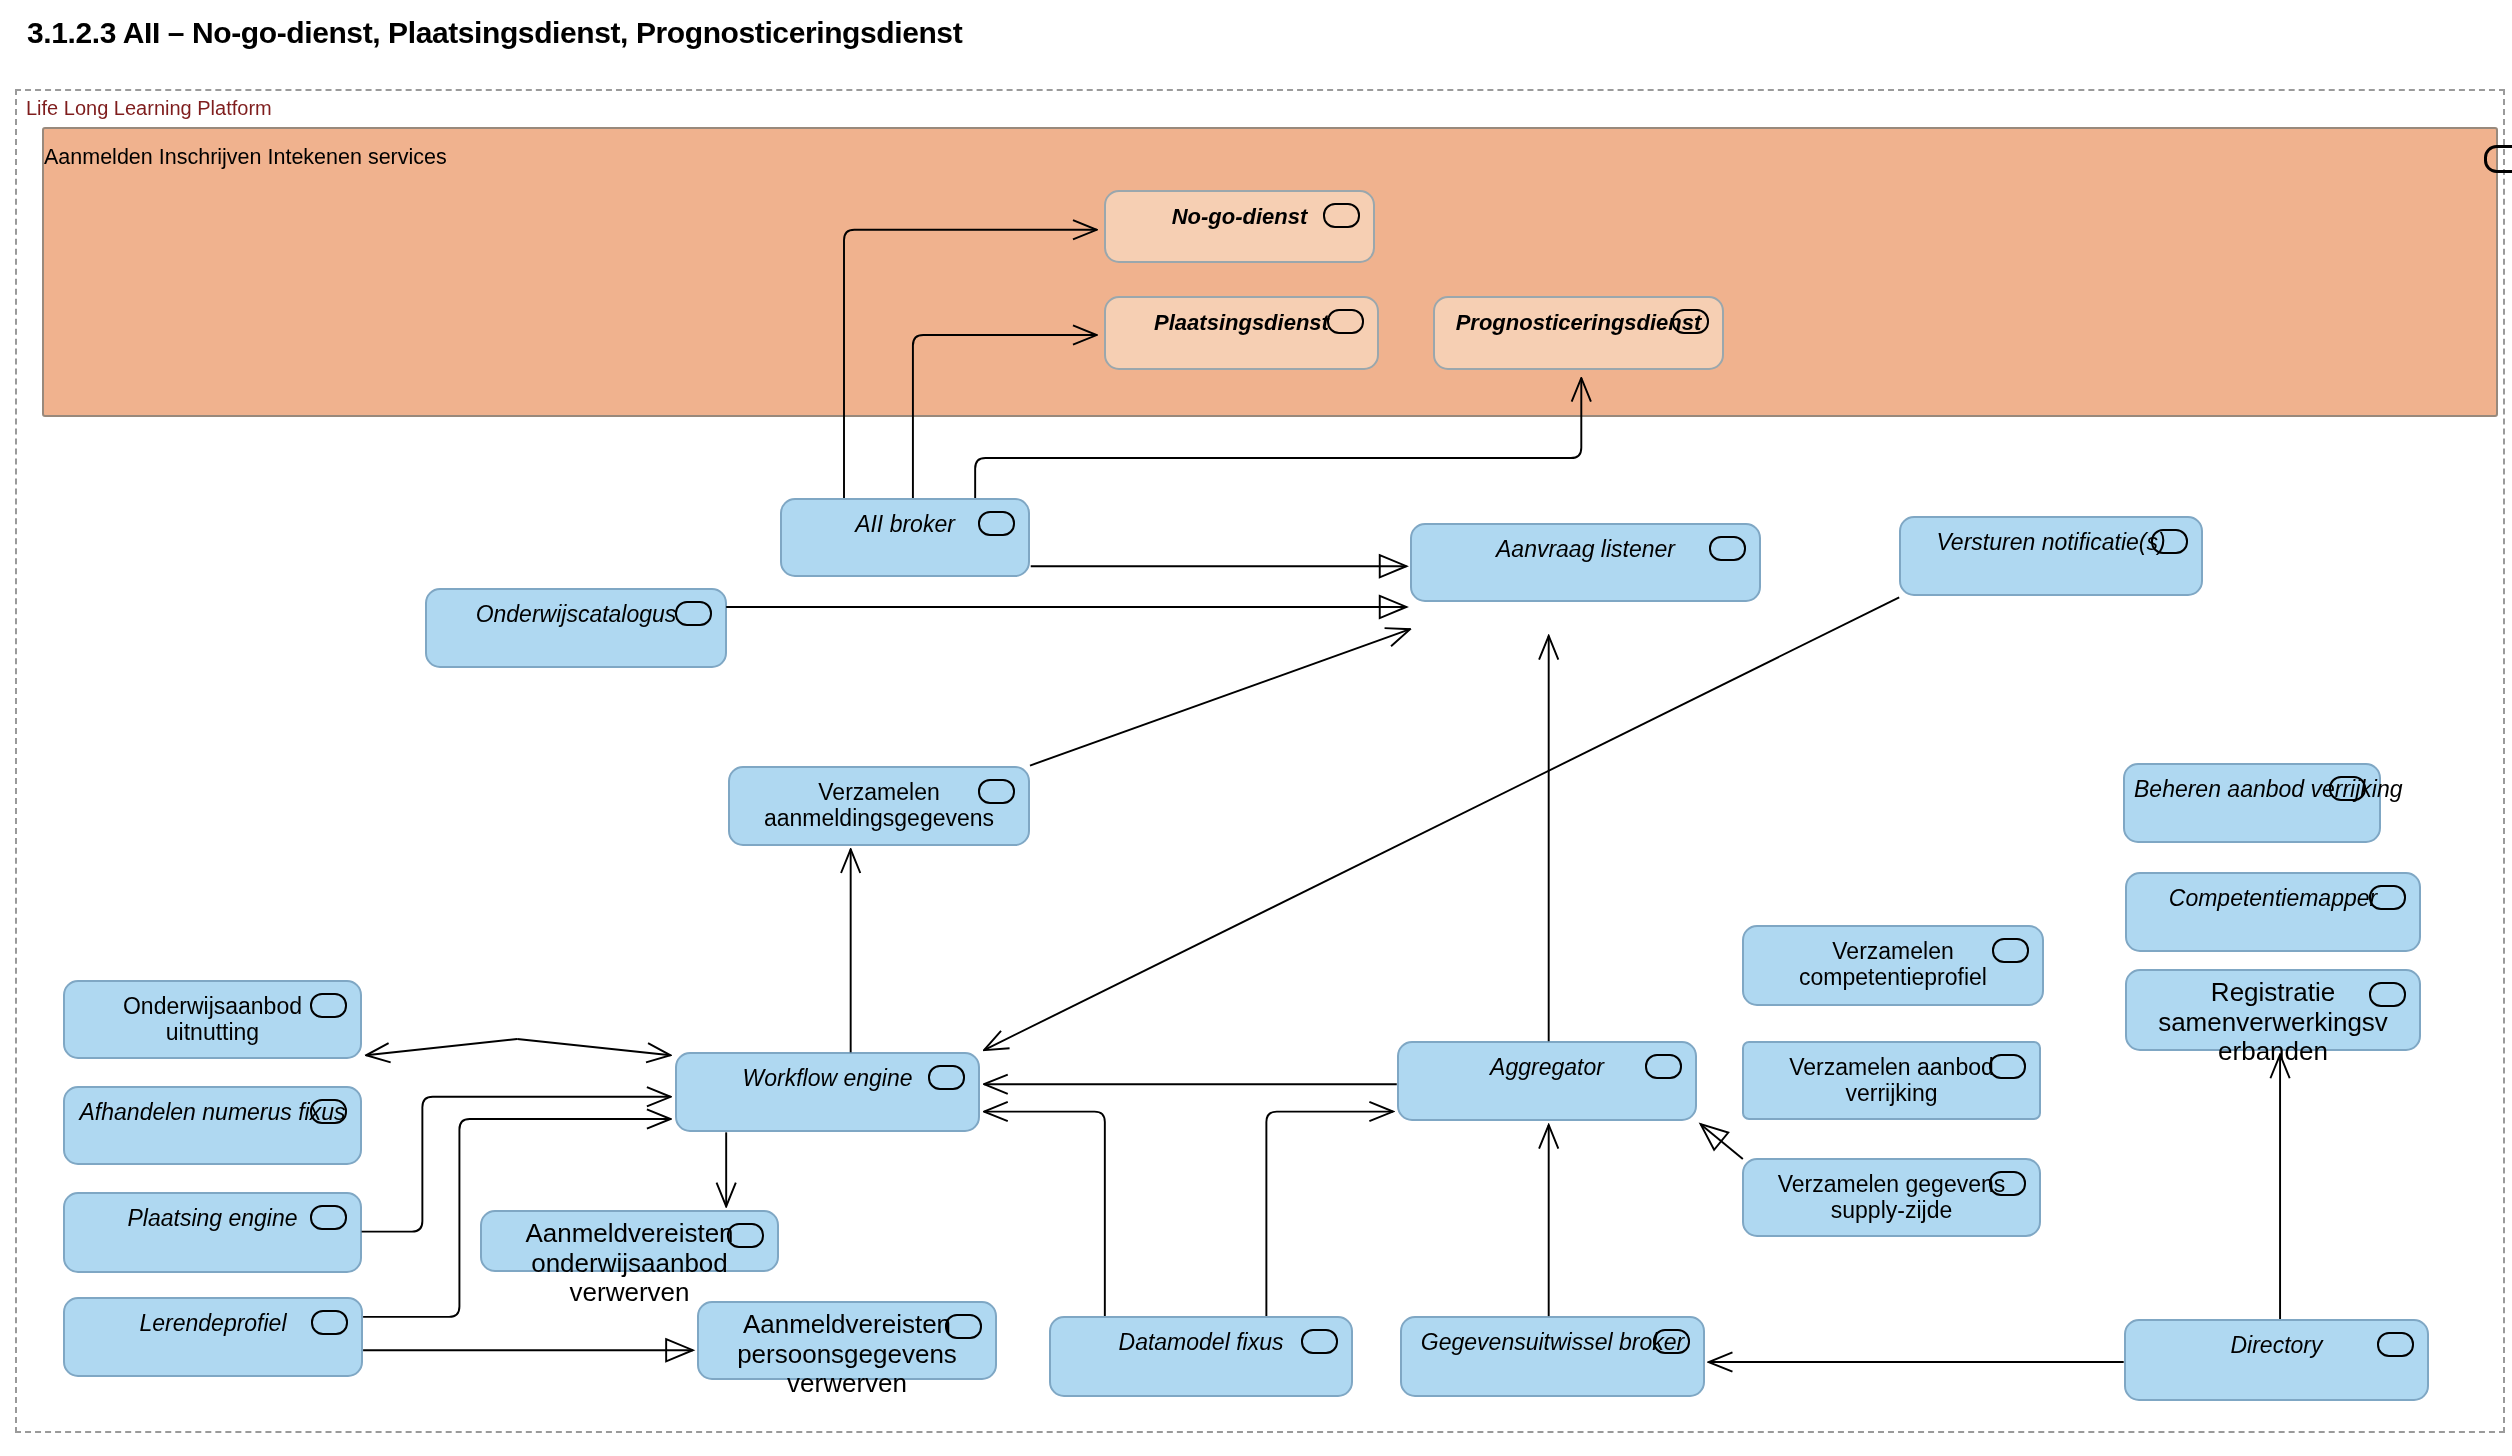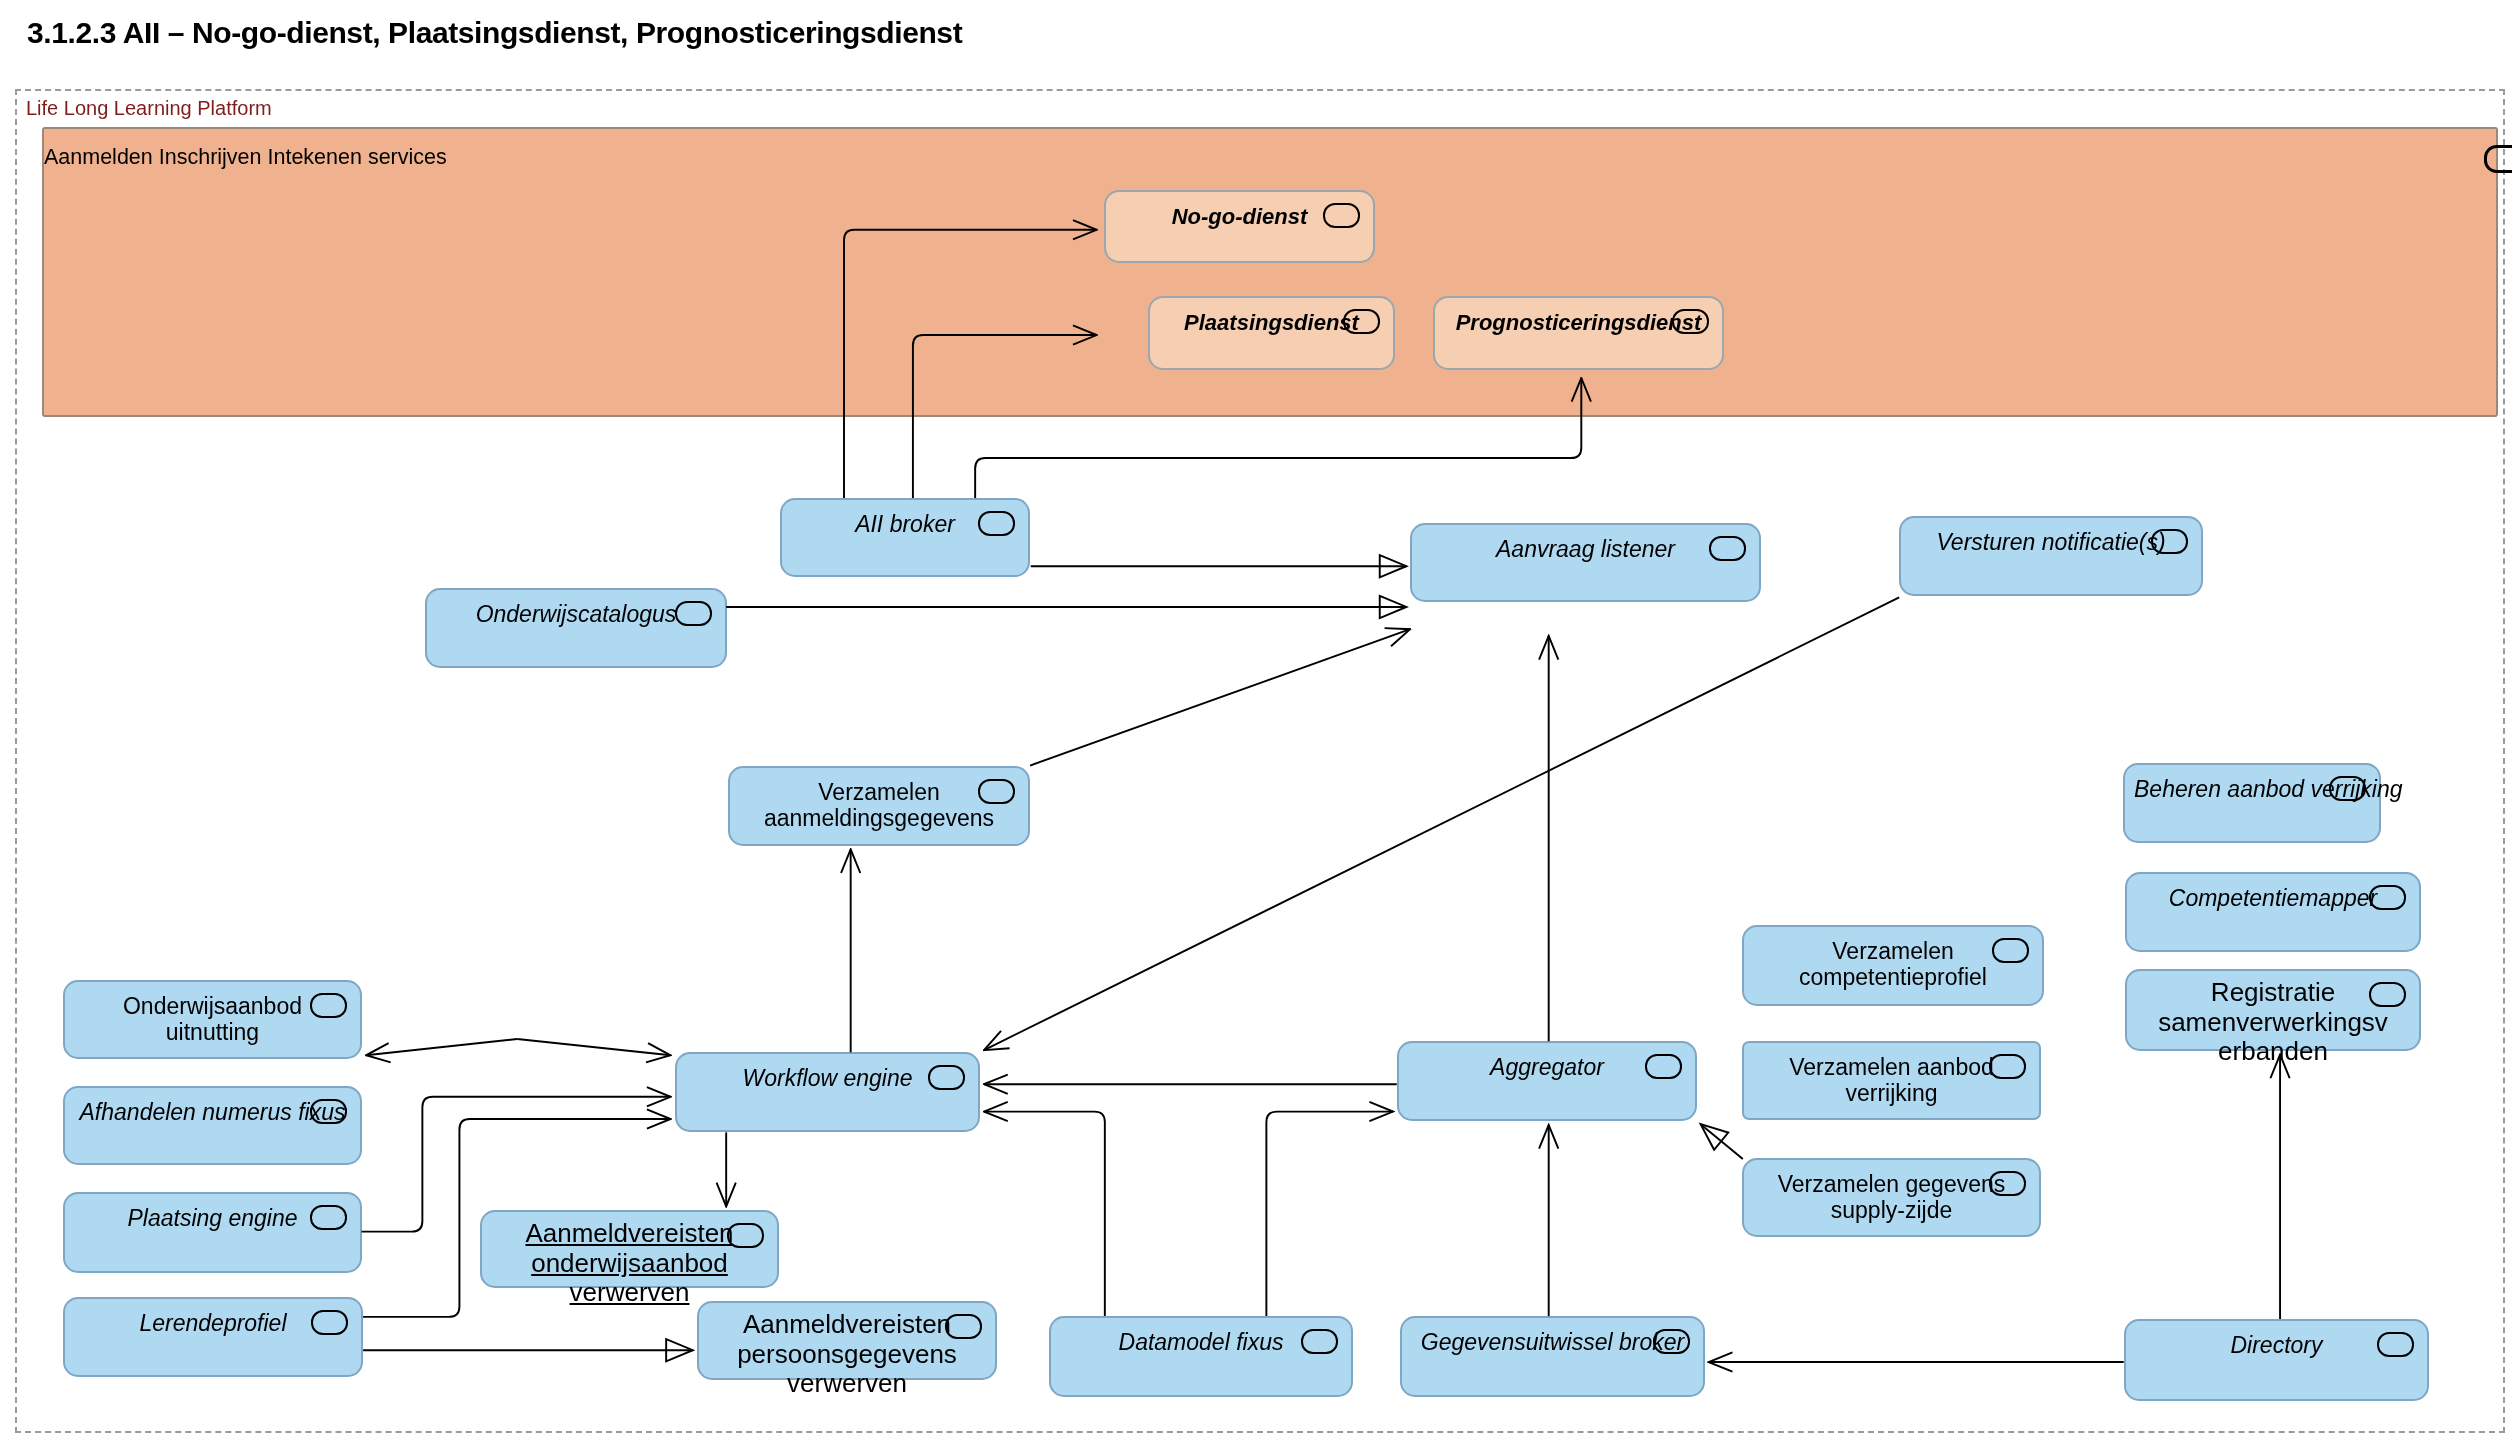--- a/index.html
+++ b/index.html
@@ -60,21 +60,21 @@
 
   <div class="orange-band">
     <div class="band-label">Aanmelden Inschrijven Intekenen services</div>
   </div>
   <span class="band-svc-icon"></span>
 
   <div class="node orange" style="left:1104px;top:190px;width:271px;height:73px;">
     <span class="label nowrap">No-go-dienst</span>
     <span class="svc-icon"></span>
   </div>
-  <div class="node orange" style="left:1104px;top:296px;width:247px;height:74px;margin-left:44px;">
+  <div class="node orange" style="left:1104px;top:296px;width:275px;height:74px;">
     <span class="label nowrap">Plaatsingsdienst</span>
     <span class="svc-icon"></span>
   </div>
   <div class="node orange" style="left:1433px;top:296px;width:291px;height:74px;">
     <span class="label nowrap">Prognosticeringsdienst</span>
     <span class="svc-icon"></span>
   </div>
 
   <div class="node blue" style="left:780px;top:498px;width:250px;height:79px;">
     <span class="label nowrap">AII broker</span>
@@ -137,21 +137,21 @@
     <span class="svc-icon"></span>
   </div>
   <div class="node blue" style="left:1742px;top:1041px;width:299px;height:79px;border-radius:7px;">
     <span class="label">Verzamelen aanbod verrijking</span>
     <span class="svc-icon"></span>
   </div>
   <div class="node blue" style="left:1742px;top:1158px;width:299px;height:79px;">
     <span class="label">Verzamelen gegevens supply-zijde</span>
     <span class="svc-icon"></span>
   </div>
-  <div class="node blue" style="left:480px;top:1210px;width:299px;height:78px;text-decoration:underline;">
+  <div class="node blue" style="left:480px;top:1210px;width:299px;height:62px;">
     <span class="label tight">Aanmeldvereisten onderwijsaanbod verwerven</span>
     <span class="svc-icon"></span>
   </div>
   <div class="node blue" style="left:697px;top:1301px;width:300px;height:79px;">
     <span class="label tight">Aanmeldvereisten persoonsgegevens verwerven</span>
     <span class="svc-icon"></span>
   </div>
   <div class="node blue" style="left:1049px;top:1316px;width:304px;height:81px;">
     <span class="label nowrap">Datamodel fixus</span>
     <span class="svc-icon"></span>

